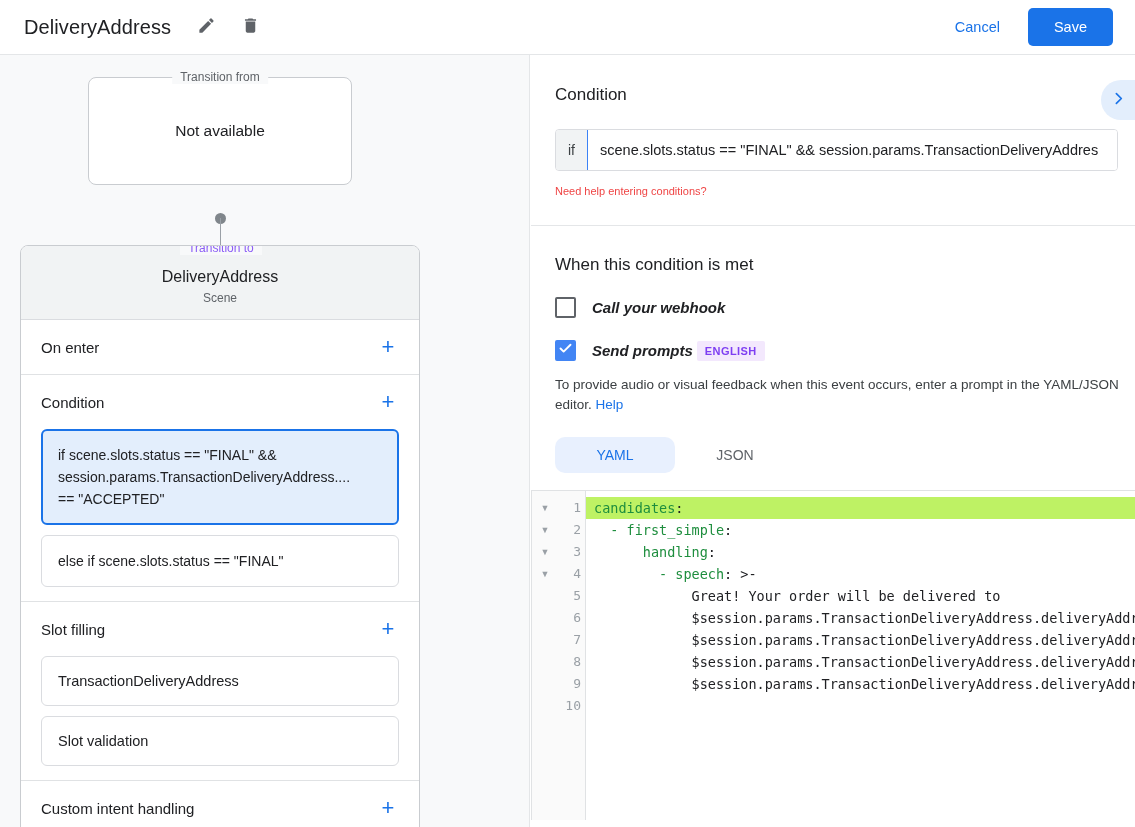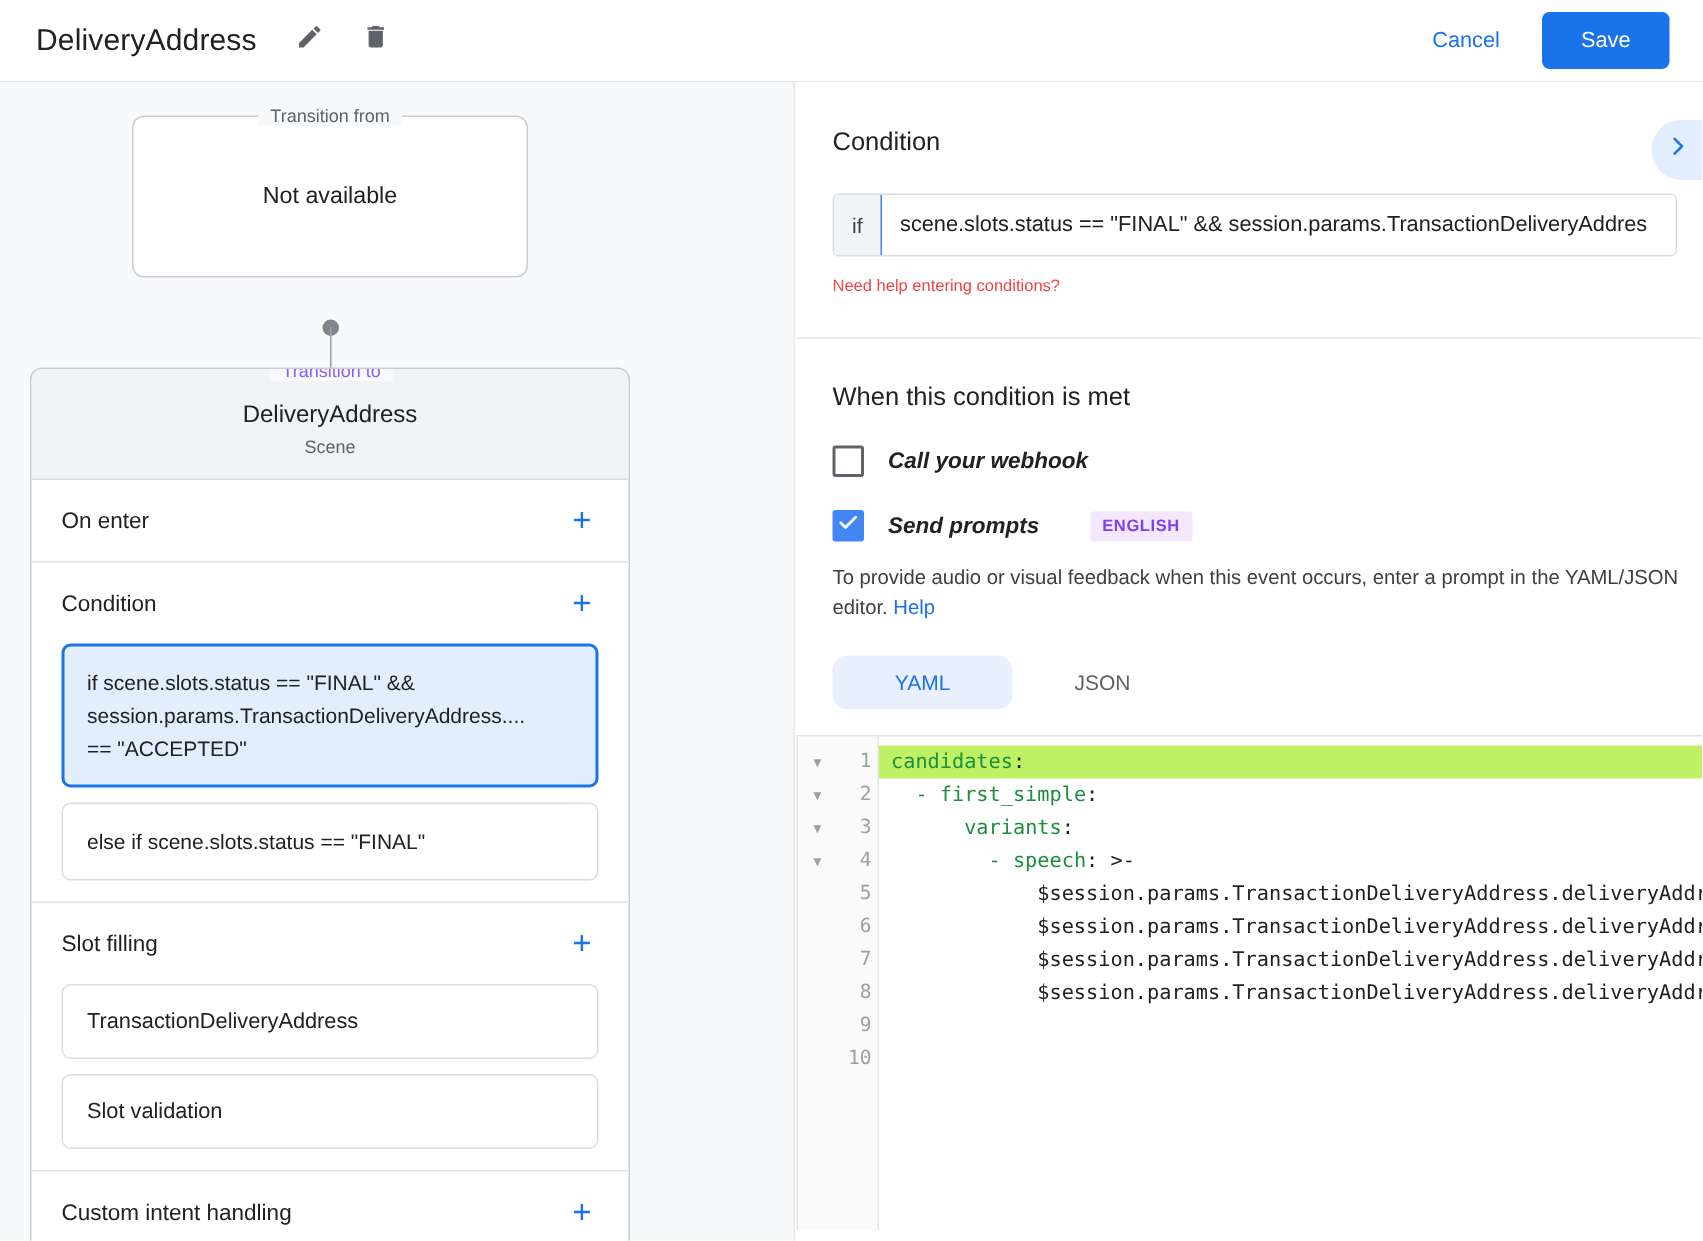--- a/index.html
+++ b/index.html
@@ -271,21 +271,21 @@
     display: flex; align-items: center; justify-content: center;
   }
   .cb-label {
     margin-left: 16px;
     font-size: 15px;
     font-weight: bold;
     color: #202124;
     font-style: italic;
   }
   .lang-badge {
-    margin-left: 34px;
+    margin-left: 4px;
     background: #f3e8fd;
     color: #7e3ff2;
     font-size: 11px;
     font-weight: bold;
     letter-spacing: .4px;
     padding: 4px 8px;
     border-radius: 2px;
   }
   .helper-text {
     margin-top: 14px;
@@ -531,22 +531,23 @@
         <div class="lineno">5</div>
         <div class="lineno">6</div>
         <div class="lineno">7</div>
         <div class="lineno">8</div>
         <div class="lineno">9</div>
         <div class="lineno">10</div>
       </div>
     <div class="code-area" id="code-area">
         <div class="code-line hl"><span class="tok-key">candidates</span>:</div>
         <div class="code-line">  <span class="tok-key">- first_simple</span>:</div>
-        <div class="code-line">      <span class="tok-key">variants</span>:</div>
+        <div class="code-line">      <span class="tok-key">handling</span>:</div>
         <div class="code-line">        <span class="tok-key">- speech</span>: &gt;-</div>
+        <div class="code-line">            Great! Your order will be delivered to</div>
         <div class="code-line">            $session.params.TransactionDeliveryAddress.deliveryAddress</div>
         <div class="code-line">            $session.params.TransactionDeliveryAddress.deliveryAddress</div>
         <div class="code-line">            $session.params.TransactionDeliveryAddress.deliveryAddress</div>
         <div class="code-line">            $session.params.TransactionDeliveryAddress.deliveryAddress</div>
         <div class="code-line"></div>
       </div>
   </div>
 </div>
 
 </body></html>

